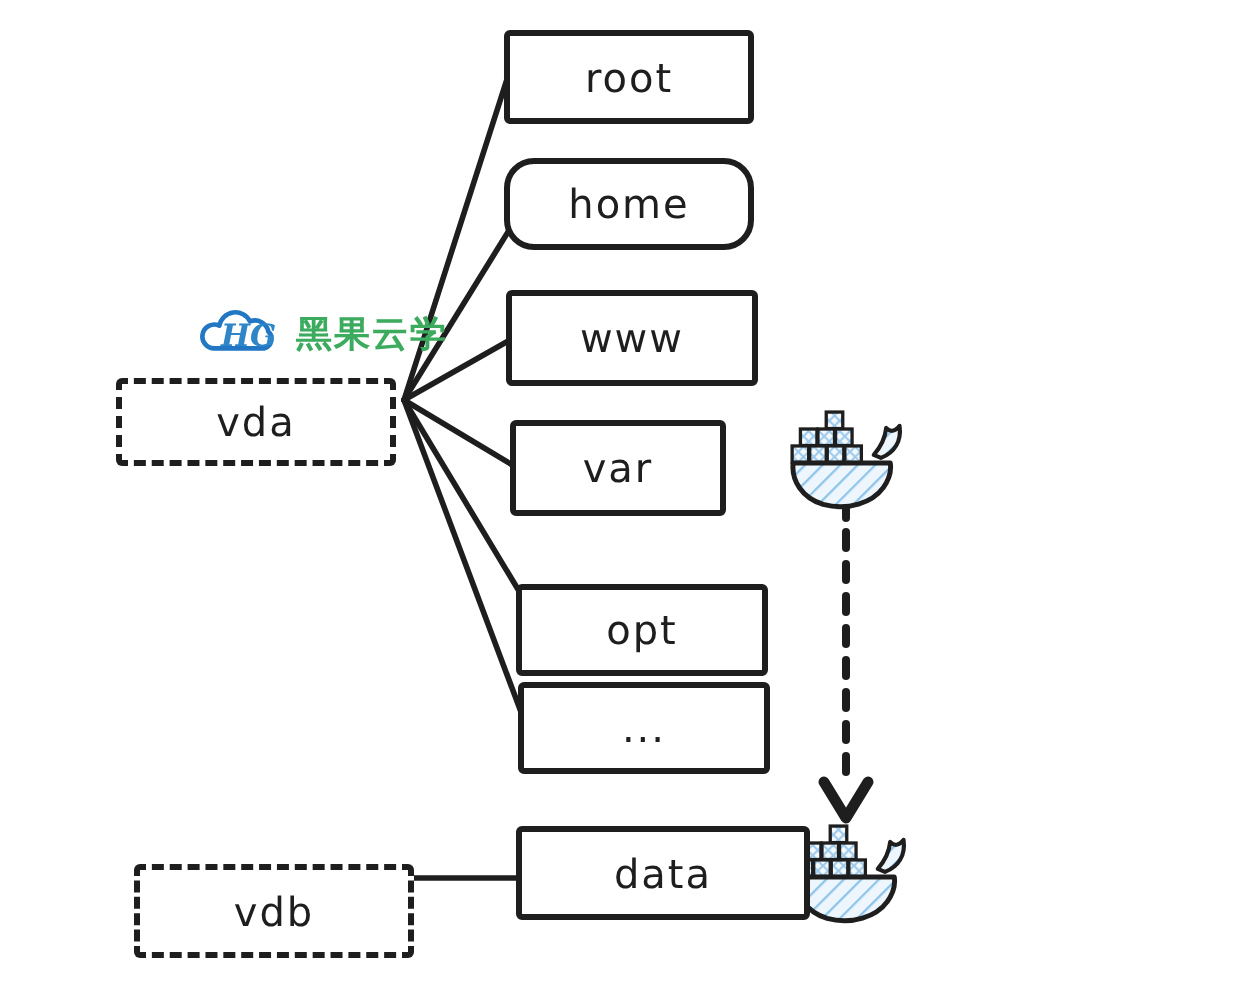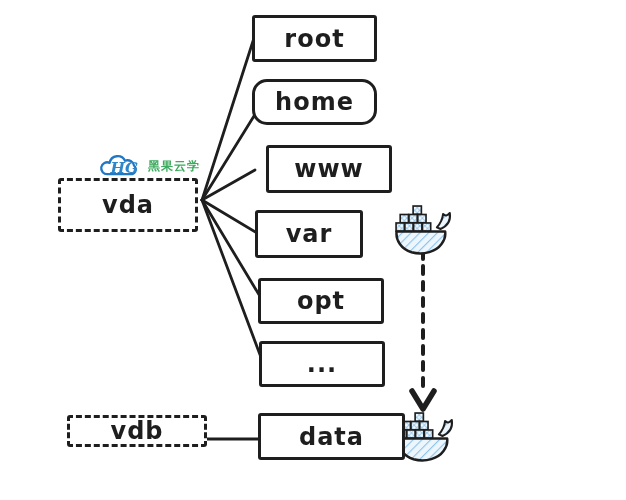--- a/index.html
+++ b/index.html
@@ -4,29 +4,29 @@
 <style>
   html,body { margin:0; padding:0; background:#ffffff; }
   .canvas {
     position:relative; width:626px; height:500px; background:#ffffff;
     font-family:"DejaVu Sans", sans-serif; color:#1e1e1e; overflow:hidden;
   }
   .layer { position:absolute; left:0; top:0; width:626px; height:500px; pointer-events:none; }
   .box {
     position:absolute; background:#ffffff; border:3px solid #1e1e1e; border-radius:3px;
     display:flex; align-items:center; justify-content:center;
-    font-size:24px; letter-spacing:1px; box-sizing:border-box;font-weight:bold;
+    font-size:20px; letter-spacing:1px; box-sizing:border-box;
   }
   .box.dashed { border-style:dashed; }
   .watermark {
     position:absolute; left:97px; top:153px; display:flex; align-items:center; gap:3px;
     z-index:5;
   }
   .brand-text {
-    font-size:12px; font-weight:bold; color:#3cab5e; letter-spacing:1px; white-space:nowrap;
+    font-size:18px; font-weight:bold; color:#3cab5e; letter-spacing:1px; white-space:nowrap;
   }
 </style>
 </head>
 <body>
 
 <div class="canvas">
 
   <svg class="layer" viewBox="0 0 626 500">
     <defs>
       <pattern id="hatch" width="6" height="6" patternUnits="userSpaceOnUse" patternTransform="rotate(45)">
@@ -69,28 +69,28 @@
     <g>
       <line x1="423" y1="251" x2="423" y2="259" stroke="#1e1e1e" stroke-width="4" stroke-linecap="round"></line>
       <line x1="423" y1="266" x2="423" y2="388" stroke="#1e1e1e" stroke-width="4" stroke-dasharray="8 8" stroke-linecap="round"></line>
       <path d="M412,391 L423,409 L434,391" fill="none" stroke="#1e1e1e" stroke-width="5.5" stroke-linecap="round" stroke-linejoin="round"></path>
     </g>
 
     <use href="#docker-whale" x="394" y="205" width="62" height="50"></use>
     <use href="#docker-whale" x="396" y="412" width="62" height="50"></use>
   </svg>
 
-  <div class="box dashed" style="left:58px; top:178px; width:140px; height:54px;">vda</div>
-  <div class="box dashed" style="left:67px; top:415px; width:140px; height:32px;">vdb</div>
+  <div class="box dashed" style="left:58px; top:189px; width:140px; height:44px;">vda</div>
+  <div class="box dashed" style="left:67px; top:432px; width:140px; height:47px;">vdb</div>
 
   <div class="box" style="left:252px; top:15px;  width:125px; height:47px;">root</div>
   <div class="box" style="left:252px; top:79px;  width:125px; height:46px;border-radius:15px;">home</div>
-  <div class="box" style="left:253px; top:145px; width:126px; height:48px;margin-left:13px;">www</div>
+  <div class="box" style="left:253px; top:145px; width:126px; height:48px;">www</div>
   <div class="box" style="left:255px; top:210px; width:108px; height:48px;">var</div>
-  <div class="box" style="left:258px; top:278px; width:126px; height:46px;">opt</div>
+  <div class="box" style="left:258px; top:292px; width:126px; height:46px;">opt</div>
   <div class="box" style="left:259px; top:341px; width:126px; height:46px;">...</div>
   <div class="box" style="left:258px; top:413px; width:147px; height:47px;">data</div>
 
   <div class="watermark">
     <svg width="48" height="27" viewBox="0 0 50 28">
       <path d="M11,22 a6.2,6.2 0 1 1 2.2,-11.8 a8.5,8.5 0 0 1 16,-2.2 a7,7 0 0 1 9.5,5.2 a5.2,5.2 0 0 1 -2,8.8 Z" fill="#ffffff" stroke="#2277c4" stroke-width="2.4" stroke-linejoin="round"></path>
       <text x="14" y="21" font-size="16" font-style="italic" font-weight="bold" fill="#2e86c9" font-family="DejaVu Serif, serif">HG</text>
     </svg>
     <span class="brand-text">黑果云学</span>
   </div>

